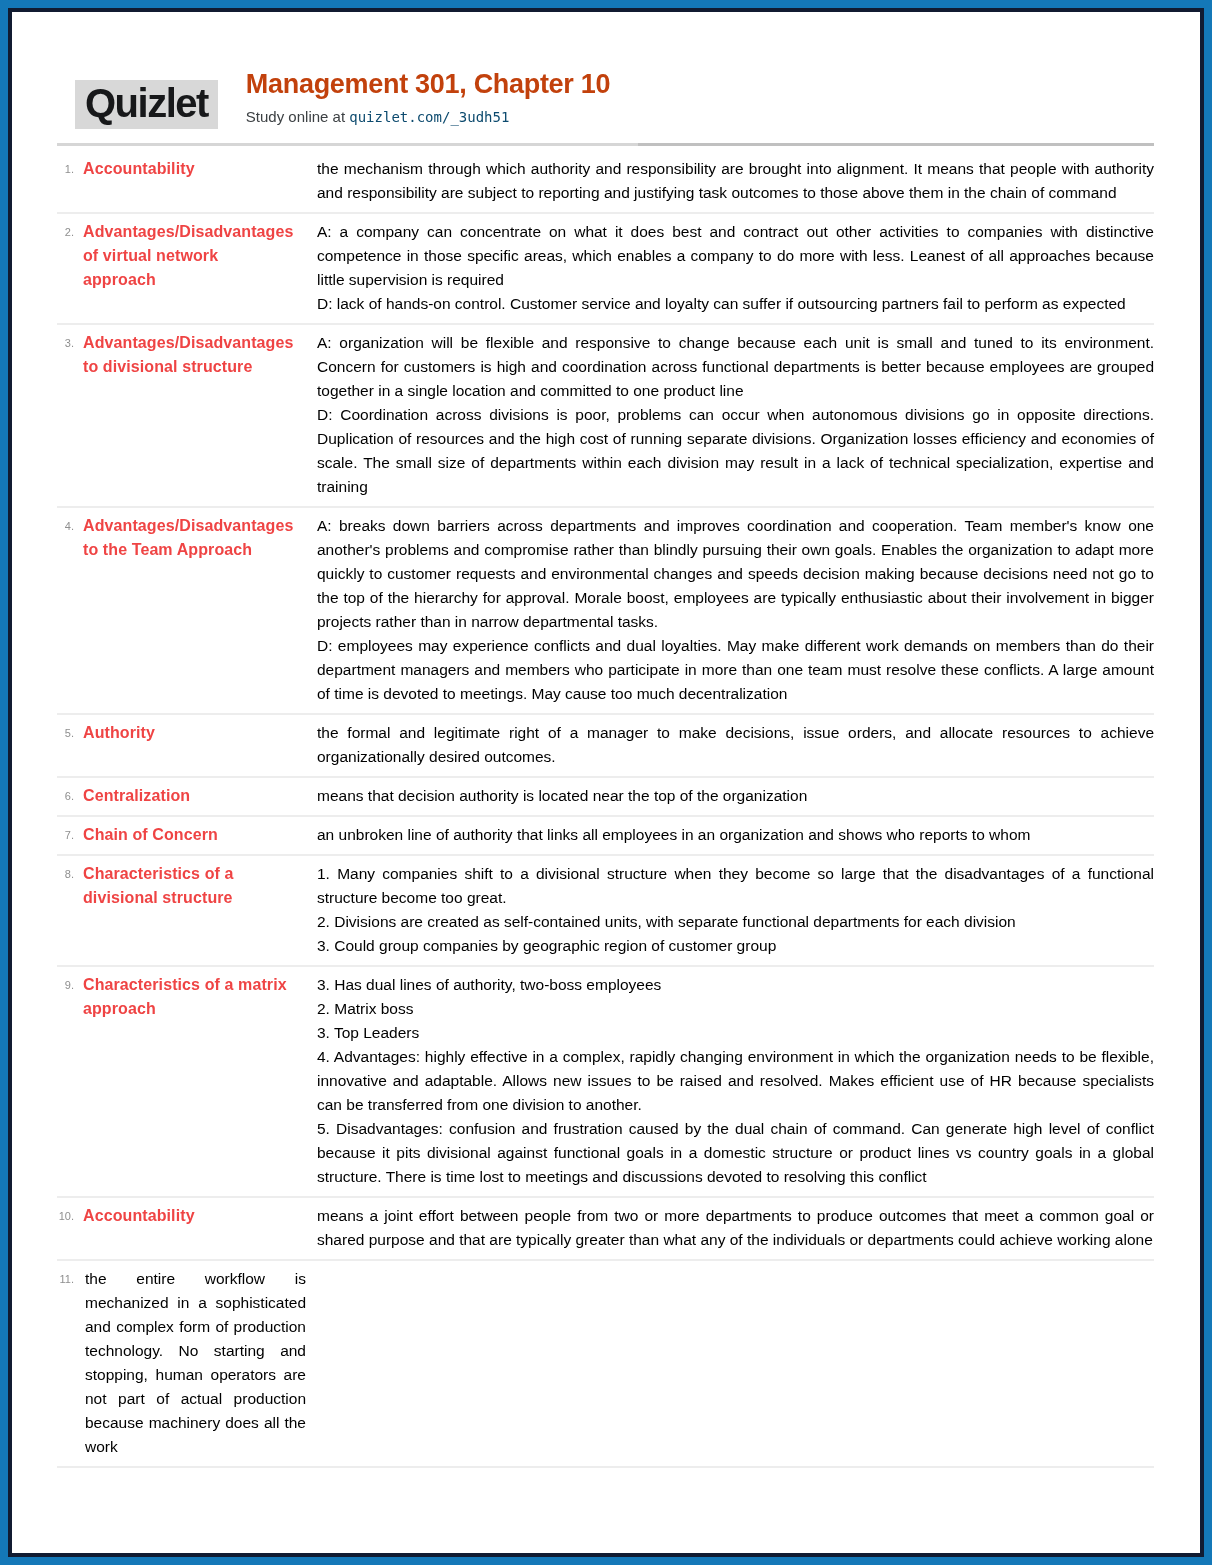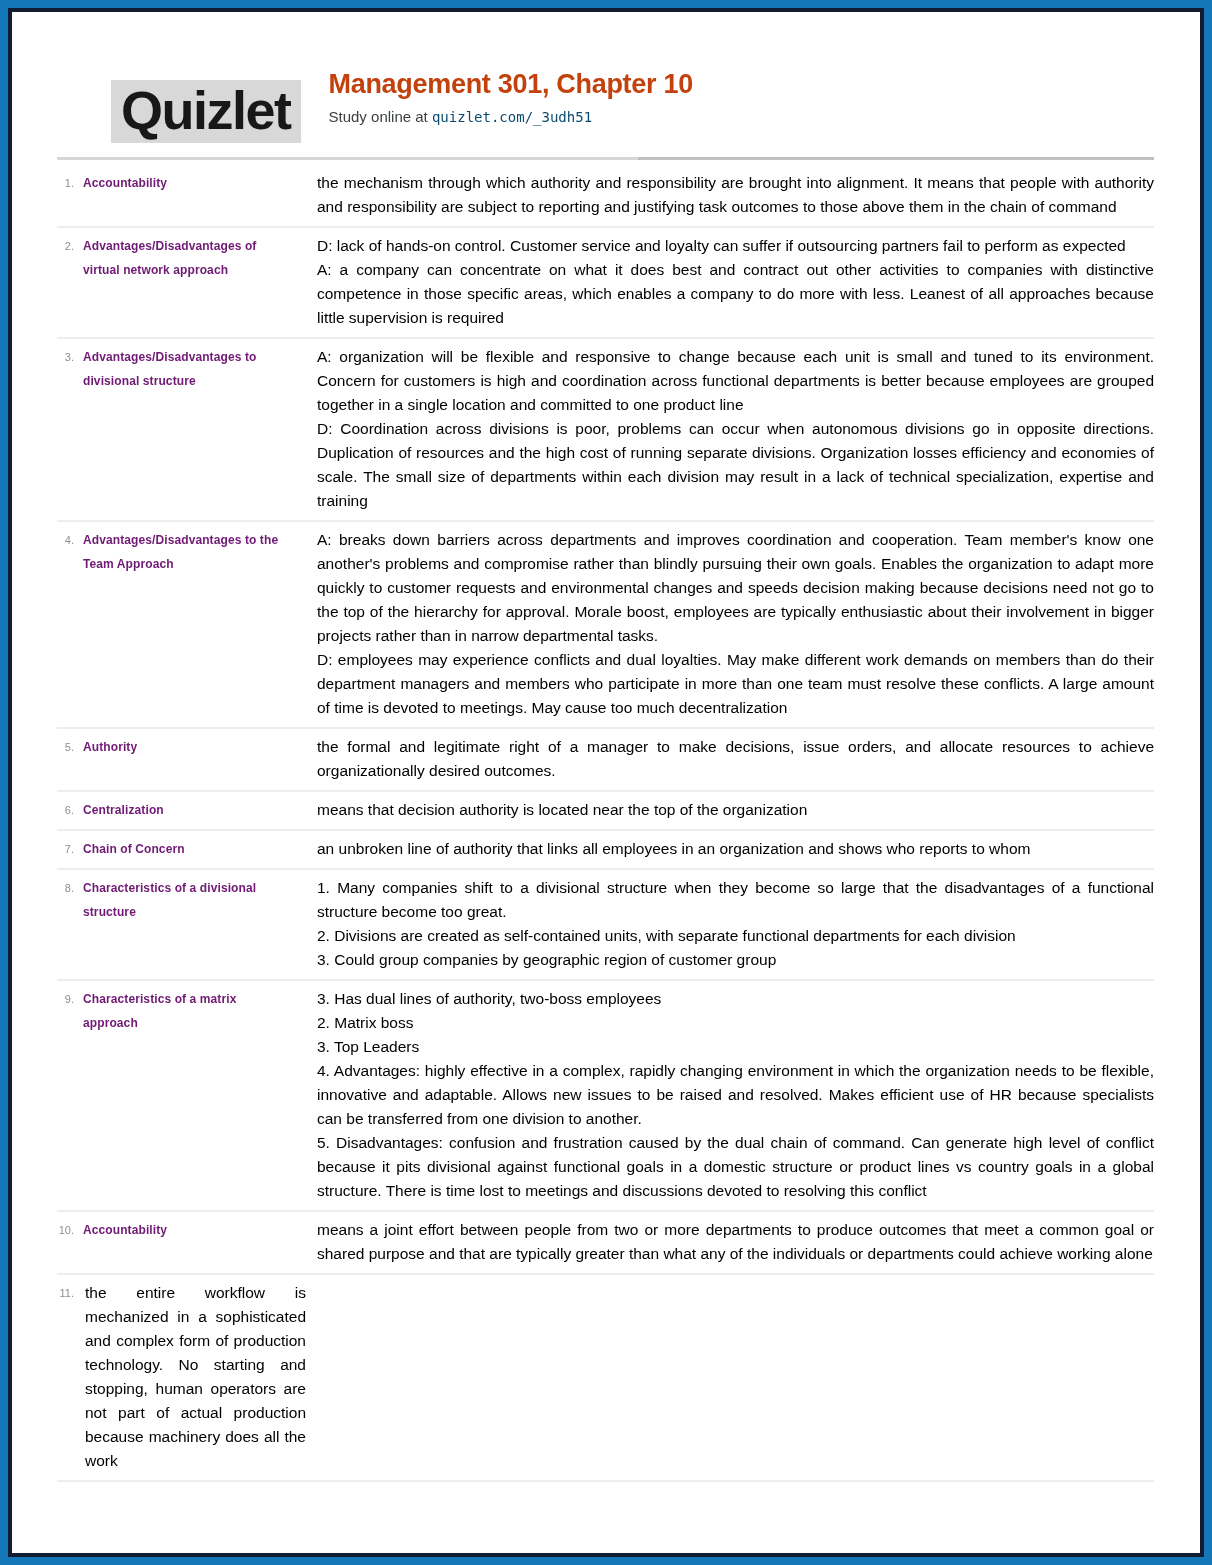--- a/index.html
+++ b/index.html
@@ -18,26 +18,25 @@
     padding:56px 46px 0 45px;
     overflow:hidden;
   }
 
   
   .header { display:flex; align-items:flex-start; margin-left:18px; }
   .logo {
     background:#d8d8d8;
     color:#17181a;
     font-weight:bold;
-    font-size:54px;
+    font-size:40px;
     letter-spacing:-1.5px;
     line-height:1.0;
     padding:3px 10px 6px 10px;
     margin-top:12px;
-    margin-left:36px;
   }
   .header-text { margin-left:28px; }
   .page-title {
     font-size:27px;
     font-weight:bold;
     color:#c2410c;
     letter-spacing:-0.3px;
     line-height:1.25;
   }
   .subtitle {
@@ -72,22 +71,22 @@
     border-bottom:2px solid #ededed;
   }
   .num {
     font-size:11px;
     color:#8f8f8f;
     text-align:right;
     padding-top:6px;
   }
   .term {
     font-weight:bold;
-    font-size:12px;
-    color:#701a75;
+    font-size:16px;
+    color:#ef4444;
     line-height:24px;
     padding-left:9px;
     padding-right:14px;
     letter-spacing:0.1px;
   }
   .def {
     font-size:15.5px;
     color:#000000;
     line-height:24px;
     text-align:justify;
@@ -121,22 +120,22 @@
     <div class="term">Accountability</div>
     <div class="def">
             <div class="def-p">the mechanism through which authority and responsibility are brought into alignment. It means that people with authority and responsibility are subject to reporting and justifying task outcomes to those above them in the chain of command</div>
           </div>
   </div>
 
   <div class="row">
     <div class="num">2.</div>
     <div class="term">Advantages/Disadvantages of virtual network approach</div>
     <div class="def">
+            <div class="def-p">A: a company can concentrate on what it does best and contract out other activities to companies with distinctive competence in those specific areas, which enables a company to do more with less. Leanest of all approaches because little supervision is required</div>
             <div class="def-p">D: lack of hands-on control. Customer service and loyalty can suffer if outsourcing partners fail to perform as expected</div>
-            <div class="def-p">A: a company can concentrate on what it does best and contract out other activities to companies with distinctive competence in those specific areas, which enables a company to do more with less. Leanest of all approaches because little supervision is required</div>
           </div>
   </div>
 
   <div class="row">
     <div class="num">3.</div>
     <div class="term">Advantages/Disadvantages to divisional structure</div>
     <div class="def">
             <div class="def-p">A: organization will be flexible and responsive to change because each unit is small and tuned to its environment. Concern for customers is high and coordination across functional departments is better because employees are grouped together in a single location and committed to one product line</div>
             <div class="def-p">D: Coordination across divisions is poor, problems can occur when autonomous divisions go in opposite directions. Duplication of resources and the high cost of running separate divisions. Organization losses efficiency and economies of scale. The small size of departments within each division may result in a lack of technical specialization, expertise and training</div>
           </div>

